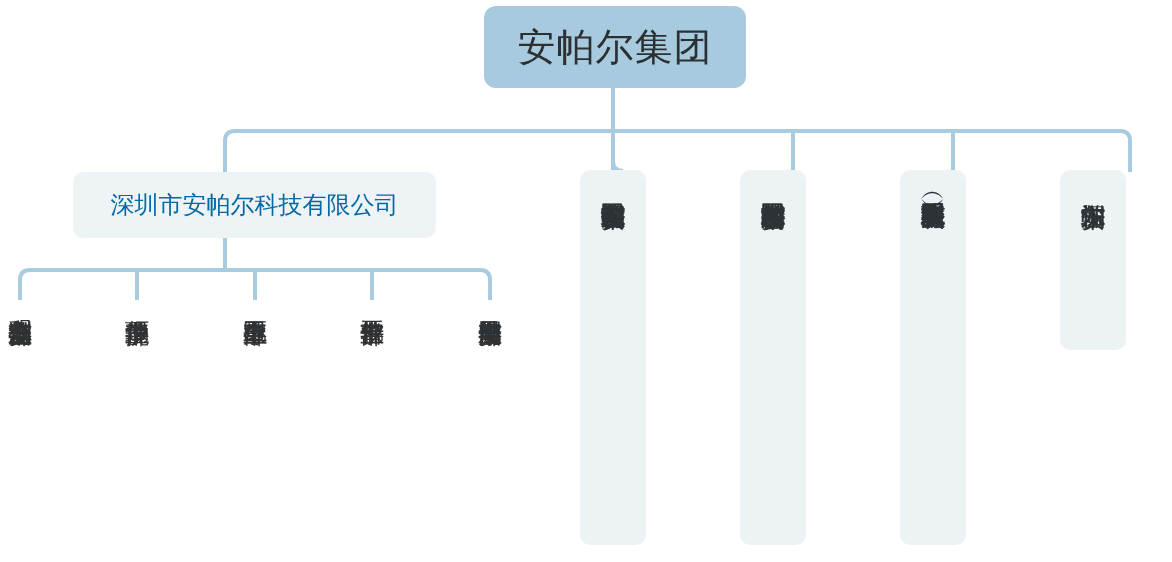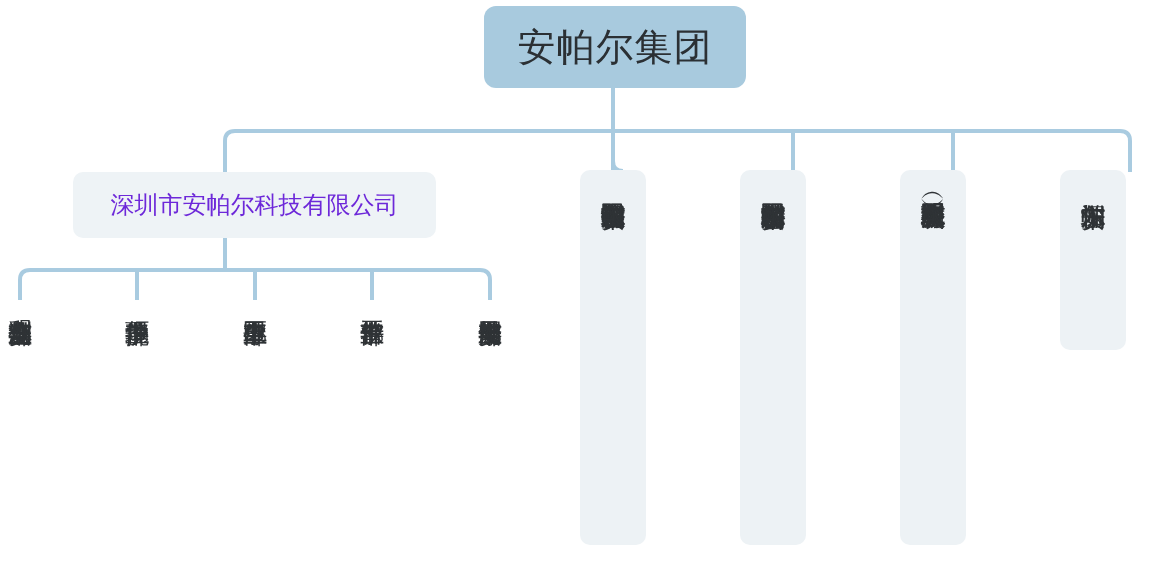--- a/index.html
+++ b/index.html
@@ -39,21 +39,21 @@
   .node-root .node-label {
     font-size: 38px;
     letter-spacing: 1px;
     color: #2b3034;
   }
   .node-sub {
     background: #eef3f6;
   }
   .node-sub .node-label {
     font-size: 24px;
-    color: #6d28d9;
+    color: #0369a1;
   }
   .node-vert {
     background: #edf2f5;
     align-items: flex-start;
     padding-top: 14px;
   }
   .node-vert .node-label {
     writing-mode: vertical-rl;
     text-orientation: upright;
     font-size: 25px;

